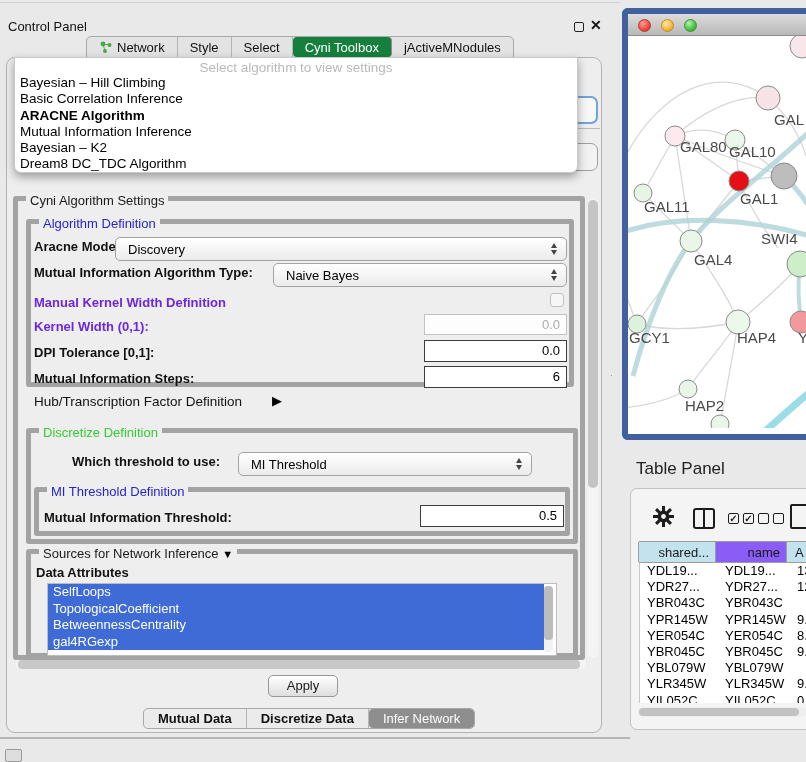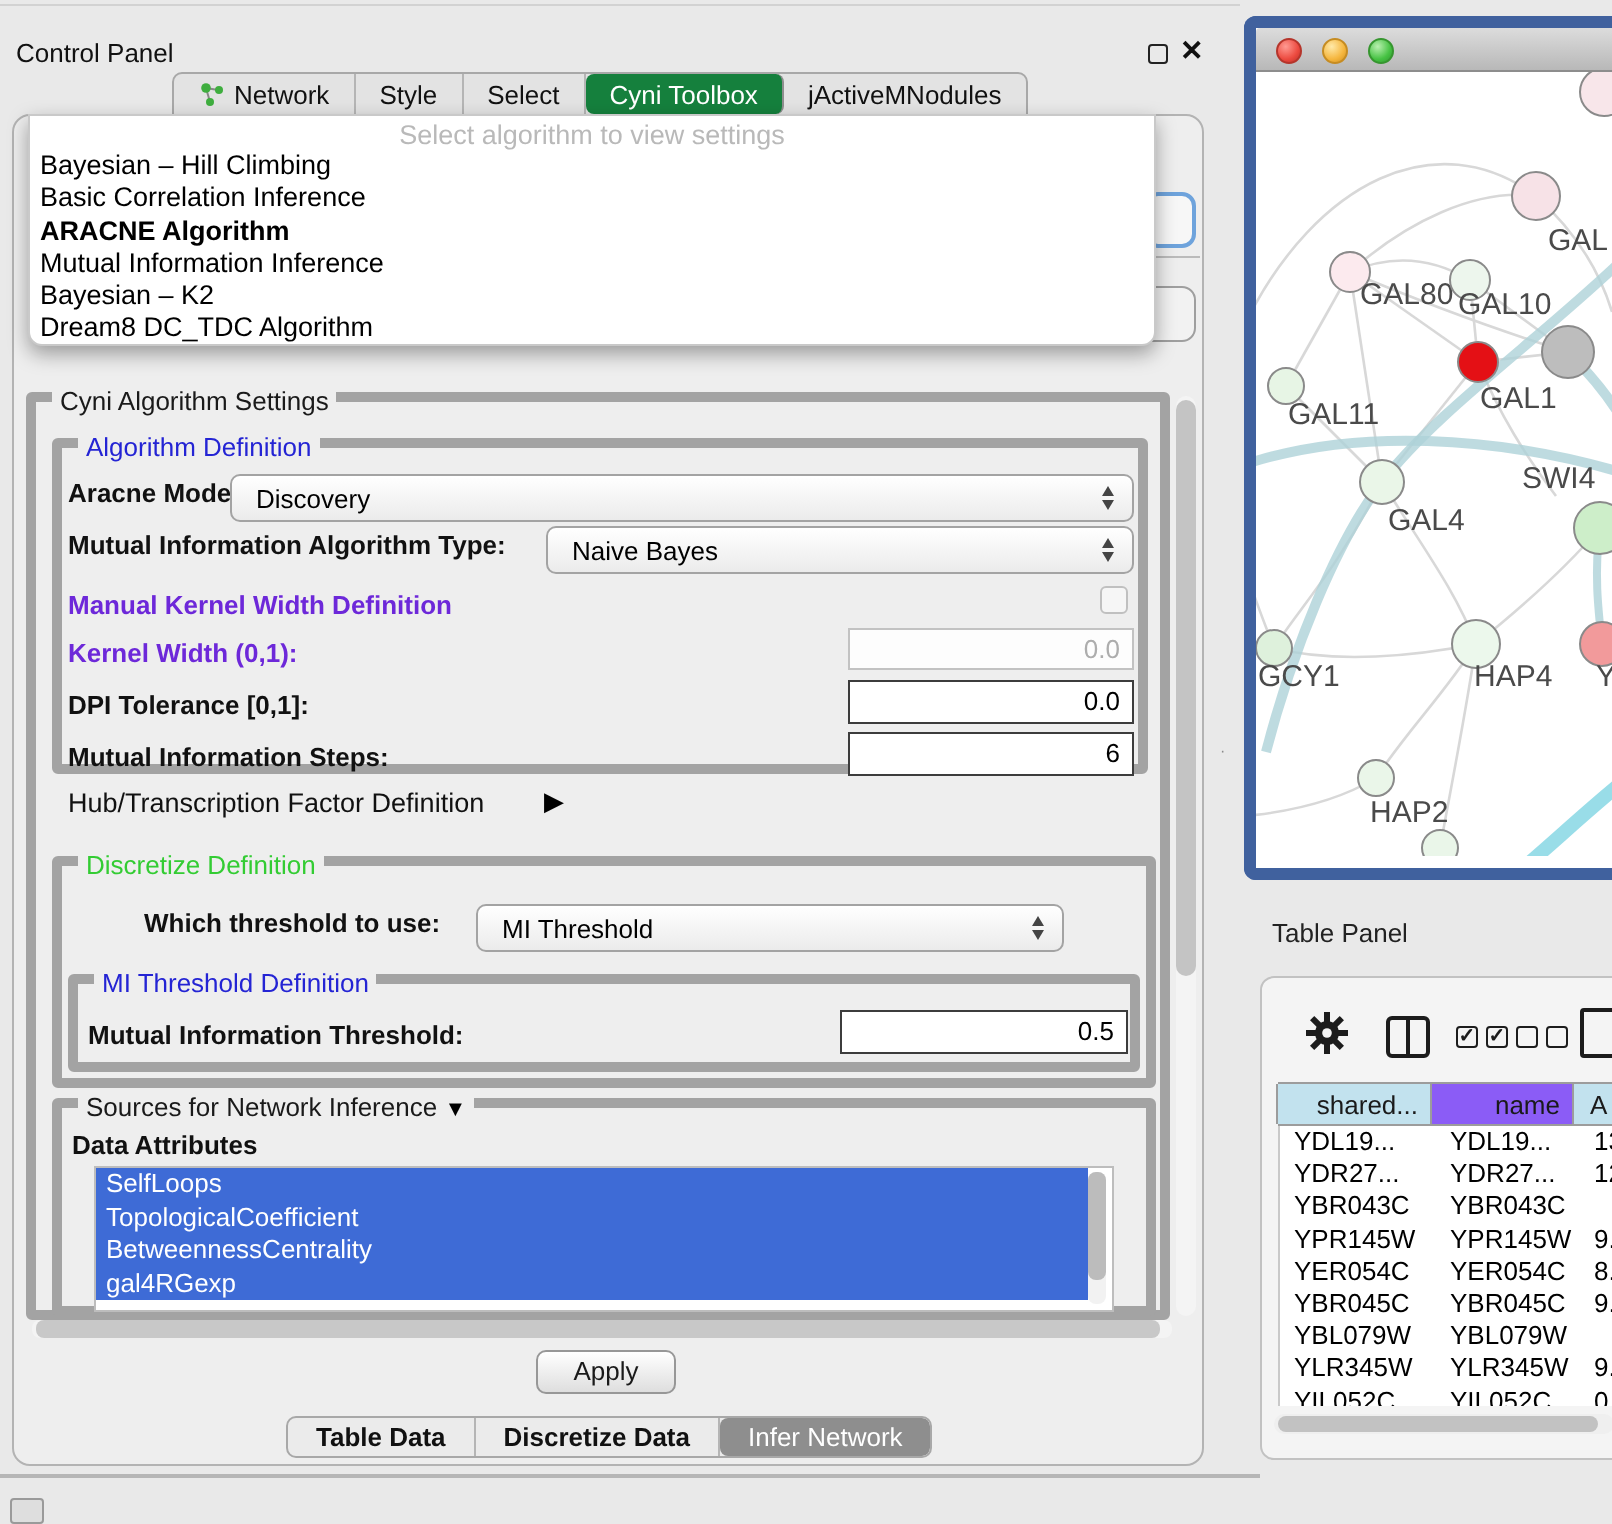--- a/index.html
+++ b/index.html
@@ -103,21 +103,21 @@
      border:6px solid #40619e; border-right:none; border-radius:6px 0 0 6px; }
   #net-titlebar { position:absolute; left:0; top:0; width:100%; height:22px;
      background:linear-gradient(#dcdcdc,#b8b8b8); border-bottom:1px solid #8d8d8d; border-radius:2px 0 0 0; }
   .light { position:absolute; top:4.5px; width:13px; height:13px; border-radius:50%; }
   #light-red { left:10px; background:radial-gradient(circle at 35% 30%, #ff9a92, #ec4a3f 60%, #b93028); border:1px solid #b5352b;}
   #light-yellow { left:33px; background:radial-gradient(circle at 35% 30%, #ffe9a8, #f5b63e 60%, #cf8f1f); border:1px solid #c68c22;}
   #light-green { left:56px; background:radial-gradient(circle at 35% 30%, #b9f0b0, #46c243 60%, #2f9630); border:1px solid #36962f;}
   #net-canvas { position:absolute; left:0; top:22px; width:178px; height:392px; overflow:hidden; background:#fff; }
 
   
-  #tp-title { left:636px; top:459px; font-size:13px; color:#222; }
+  #tp-title { left:636px; top:459px; font-size:17px; color:#222; }
   #table-panel { left:630px; top:488px; width:182px; height:242px; background:#f4f4f4;
      border:1px solid #c2c2c2; border-radius:7px 0 0 7px; overflow:hidden; }
   .ticon { position:absolute; }
   #icon-columns { left:62px; top:19px; width:22px; height:21px; border:2px solid #1c1c1c; border-radius:3px; }
   #icon-columns div { position:absolute; left:8px; top:0; width:2px; height:17px; background:#1c1c1c; }
   .cb-pair { display:flex; gap:4px; }
   .cb { width:11px; height:11px; border:1.5px solid #1c1c1c; border-radius:2px; font-size:10px;
      line-height:9px; text-align:center; font-weight:bold; color:#1c1c1c; }
   #icon-doc { left:159px; top:15px; width:22px; height:25px; border:2px solid #1c1c1c; border-radius:2px; background:#f4f4f4; }
 
@@ -261,21 +261,21 @@
     </div>
 </div>
 <div class="abs" id="hscroll" style="position: absolute; left: 16px; top: 660px;">
     <div id="hscroll-thumb"></div>
   </div>
 
 <div class="abs" id="apply-btn" style="position: absolute; left: 268px; top: 675px;">Apply</div>
 
 <div class="abs" id="bottom-tabstrip" style="position: absolute; left: 143px; top: 708px;">
   <div class="btab">
-      <span>Table Data</span>
+      <span>Mutual Data</span>
     </div>
   <div class="btab">
       <span>Discretize Data</span>
     </div>
   <div class="btab sel">
       <span>Infer Network</span>
     </div>
 </div>
 
 <div class="abs" id="bottom-divider" style="position: absolute; left: 0px; top: 737px;"></div>

